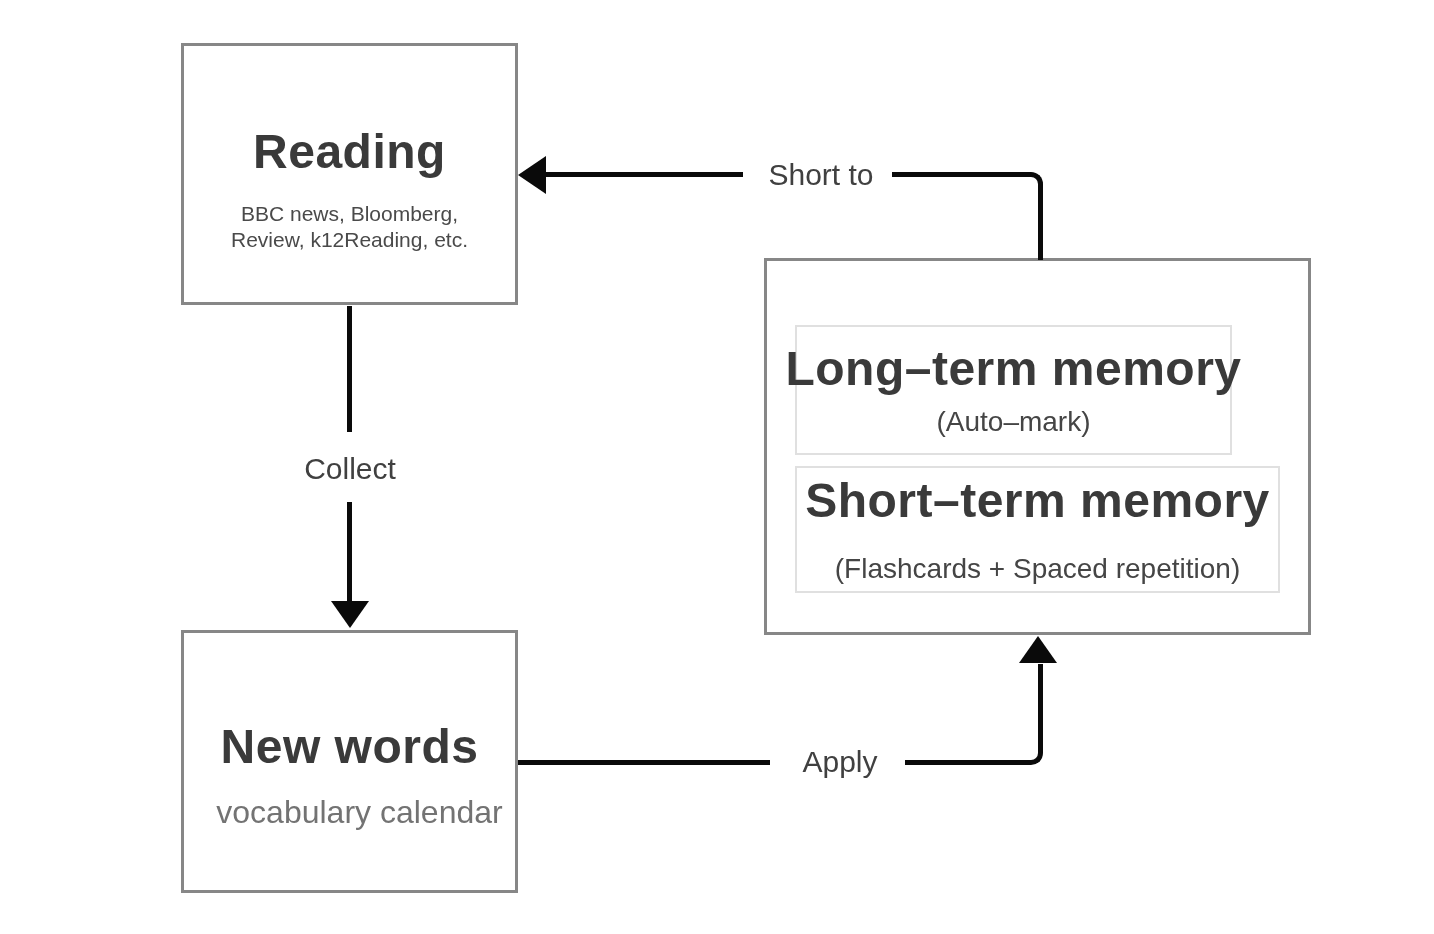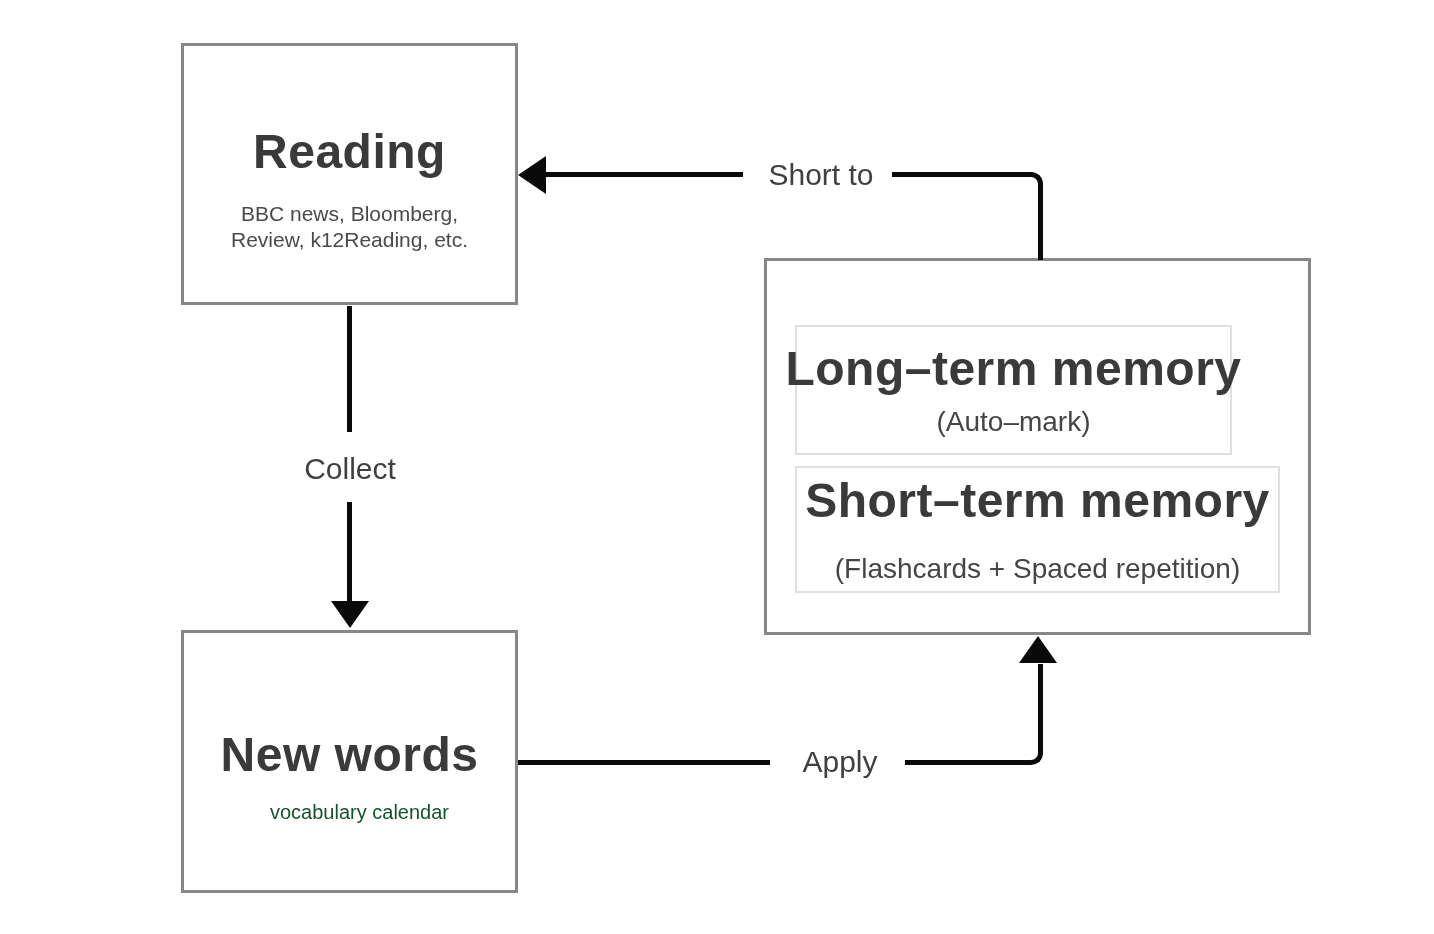--- a/index.html
+++ b/index.html
@@ -50,21 +50,21 @@
     letter-spacing: 0.5px;
     white-space: nowrap;
   }
   .node-sub {
     margin-top: 22px;
     font-size: 21px;
     color: #4a4a4a;
     line-height: 1.22;
     white-space: nowrap;
   }
-  .node-newwords .node-sub { font-size: 20px; margin-top: 18px; color: #14532d; margin-left: 20px; }
+  .node-newwords .node-sub { font-size: 32px; margin-top: 18px; color: #737373; margin-left: 20px; }
   .inner-node .node-sub    { font-size: 28px; margin-top: 8px;  color: #454545; }
 
   
   .seg { position: absolute; background: #0a0a0a; }
   .seg-h { height: 5px; }
   .seg-v { width: 5px; }
 
   .elbow { position: absolute; }
   .elbow-applyto {
     left: 892px; top: 172px; width: 151px; height: 88px;

